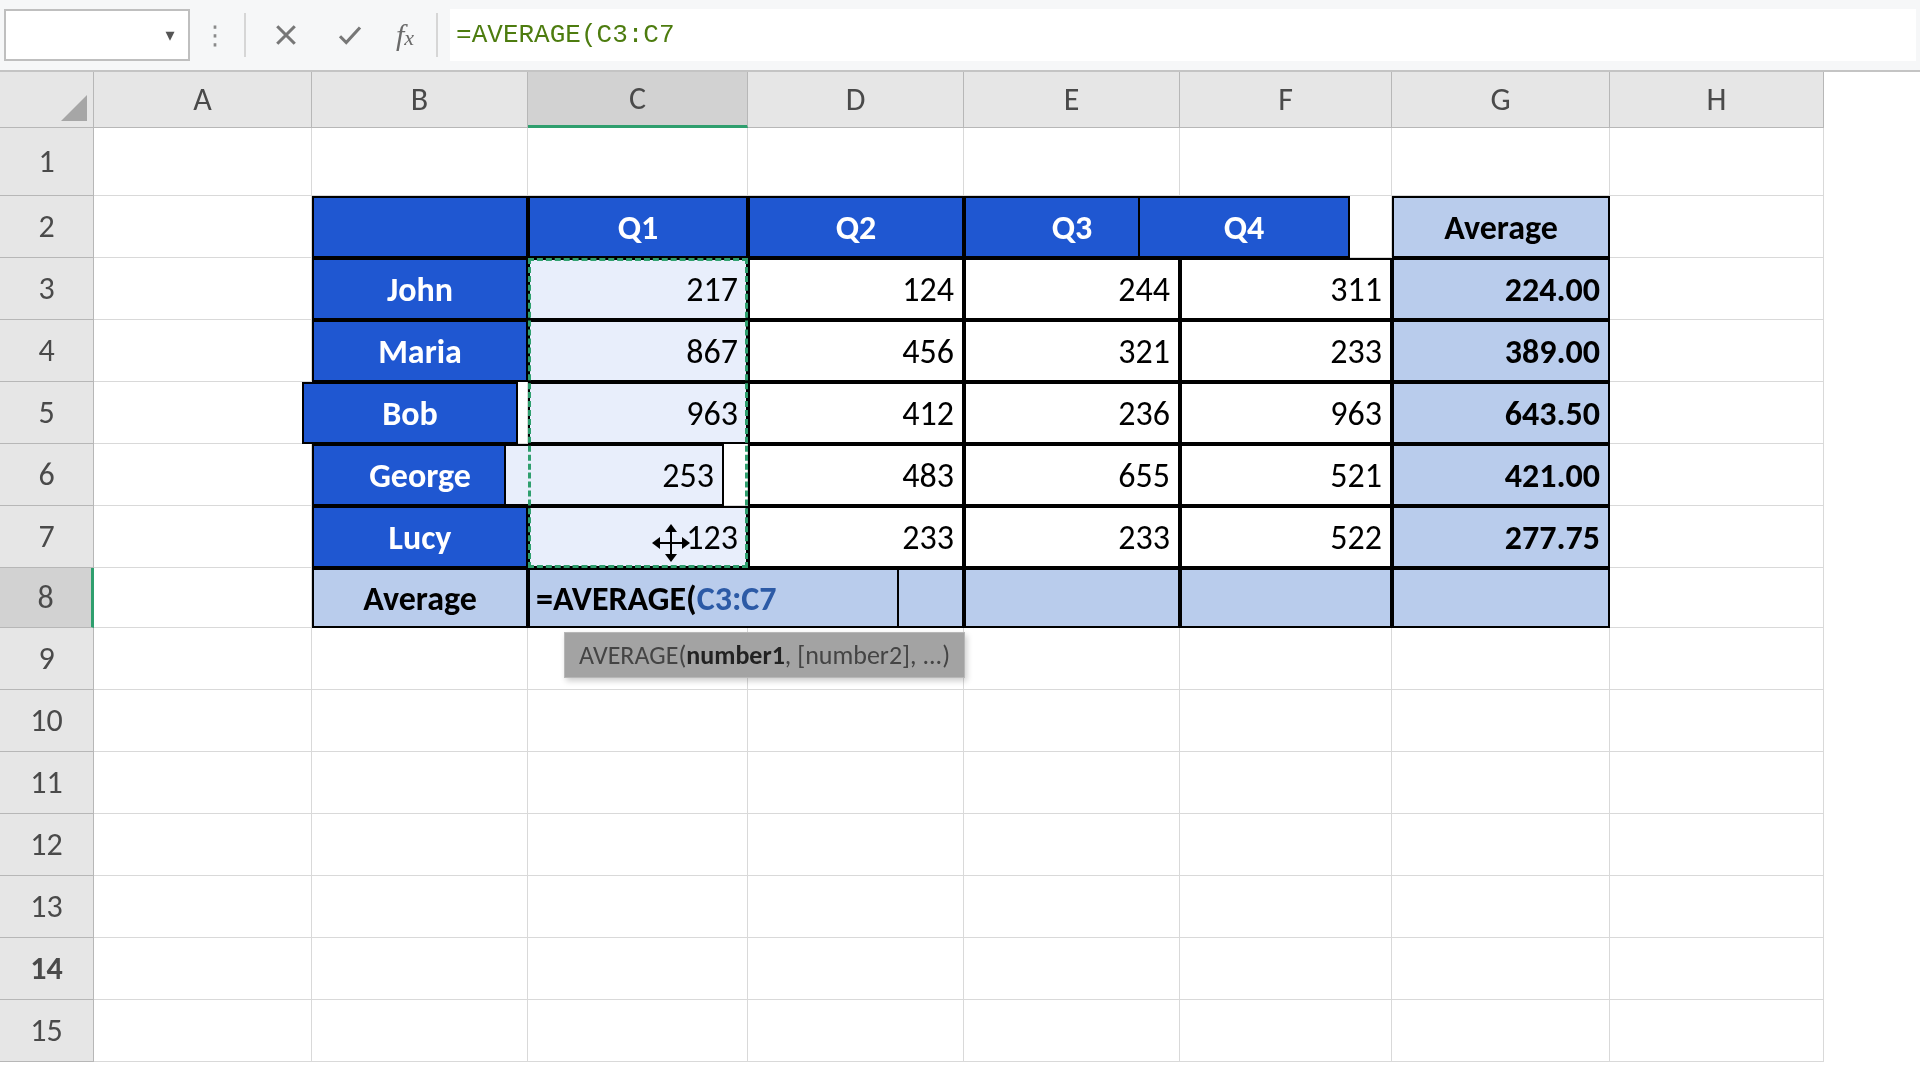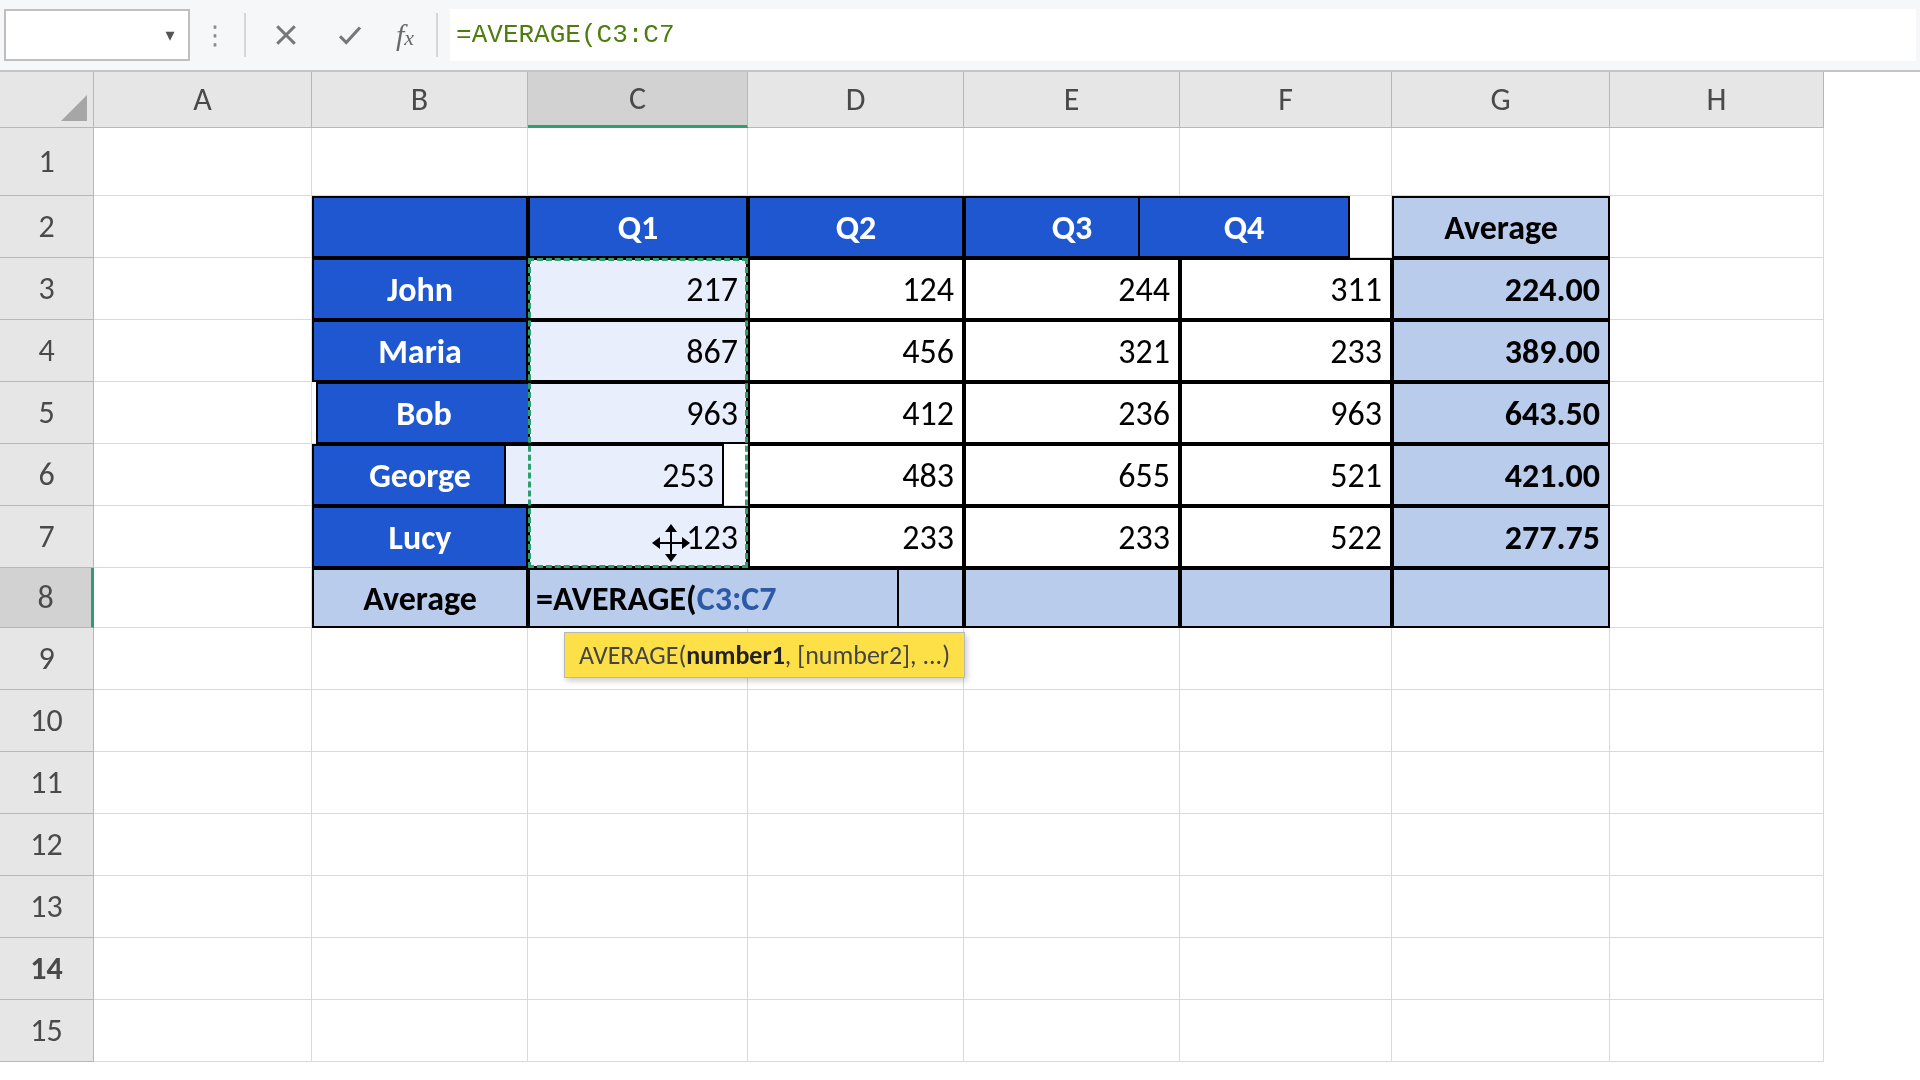--- a/index.html
+++ b/index.html
@@ -214,21 +214,21 @@
     align-items:center;
     padding:0 6px;
     white-space:nowrap;
     overflow:visible;
     z-index:5;
   }
   .edit-cell .ref { color:#2c5aa6; font-weight:700;}
   
   .func-tooltip {
     position:absolute;
-    background:#fde047;
+    background:#a3a3a3;
     border:1px solid #b7b7b7;
     box-shadow:2px 3px 6px rgba(0,0,0,.2);
     font-size:26px;
     color:#444;
     padding:6px 14px;
     z-index:6;
     white-space:nowrap;
   }
   .func-tooltip b { font-weight:700; color:#222;}
   
@@ -440,21 +440,21 @@
       <div class="cell td-num" style="left: 654px; top: 130px; width: 216px; height: 62px;">124</div>
       <div class="cell td-num" style="left: 870px; top: 130px; width: 216px; height: 62px;">244</div>
       <div class="cell td-num" style="left: 1086px; top: 130px; width: 212px; height: 62px;">311</div>
       <div class="cell td-avg" style="left: 1298px; top: 130px; width: 218px; height: 62px; text-align: right;">224.00</div>
       <div class="cell td-name" style="left: 218px; top: 192px; width: 216px; height: 62px;">Maria</div>
       <div class="cell td-num hl" style="left: 434px; top: 192px; width: 220px; height: 62px;">867</div>
       <div class="cell td-num" style="left: 654px; top: 192px; width: 216px; height: 62px;">456</div>
       <div class="cell td-num" style="left: 870px; top: 192px; width: 216px; height: 62px;">321</div>
       <div class="cell td-num" style="left: 1086px; top: 192px; width: 212px; height: 62px;">233</div>
       <div class="cell td-avg" style="left: 1298px; top: 192px; width: 218px; height: 62px;">389.00</div>
-      <div class="cell td-name" style="left: 222px; top: 254px; width: 216px; height: 62px;">Bob</div>
+      <div class="cell td-name" style="left: 208px; top: 254px; width: 216px; height: 62px;">Bob</div>
       <div class="cell td-num hl" style="left: 434px; top: 254px; width: 220px; height: 62px;">963</div>
       <div class="cell td-num" style="left: 654px; top: 254px; width: 216px; height: 62px;">412</div>
       <div class="cell td-num" style="left: 870px; top: 254px; width: 216px; height: 62px;">236</div>
       <div class="cell td-num" style="left: 1086px; top: 254px; width: 212px; height: 62px;">963</div>
       <div class="cell td-avg" style="left: 1298px; top: 254px; width: 218px; height: 62px;">643.50</div>
       <div class="cell td-name" style="left: 218px; top: 316px; width: 216px; height: 62px;">George</div>
       <div class="cell td-num hl" style="left: 410px; top: 316px; width: 220px; height: 62px;">253</div>
       <div class="cell td-num" style="left: 654px; top: 316px; width: 216px; height: 62px;">483</div>
       <div class="cell td-num" style="left: 870px; top: 316px; width: 216px; height: 62px;">655</div>
       <div class="cell td-num" style="left: 1086px; top: 316px; width: 212px; height: 62px;">521</div>

